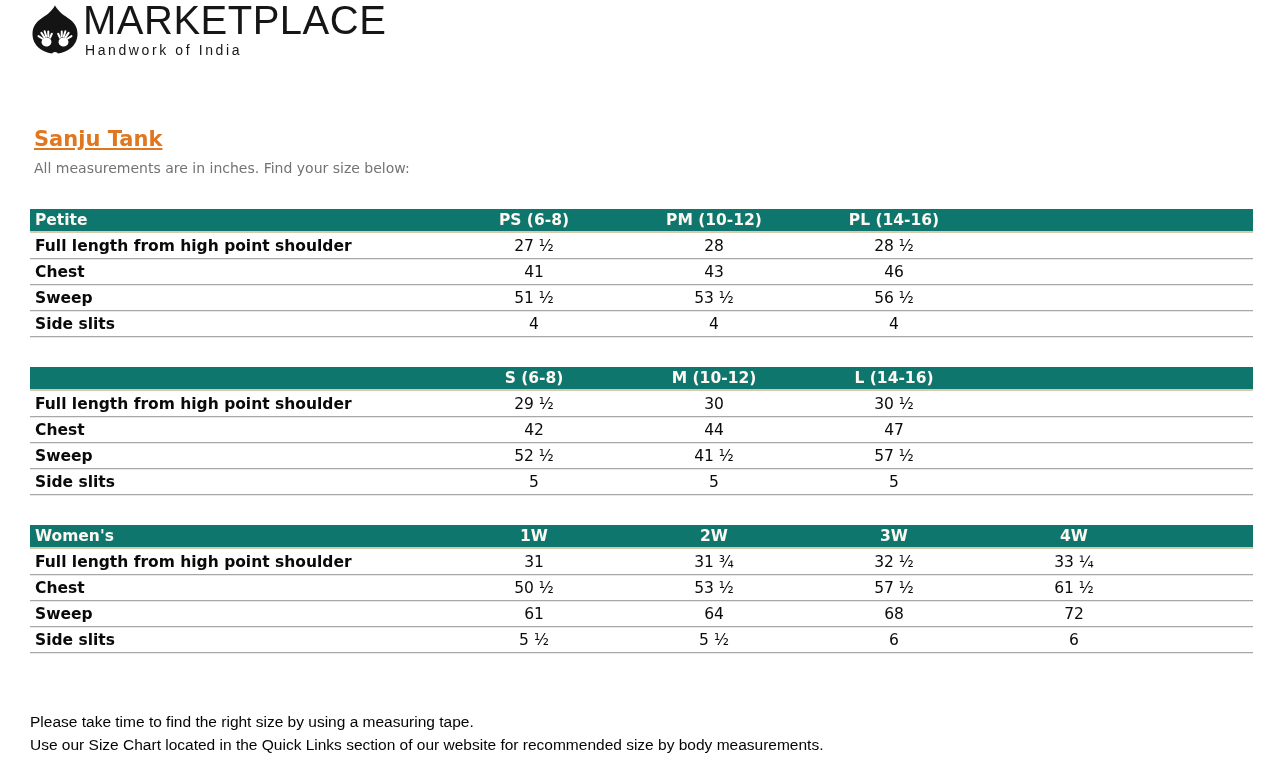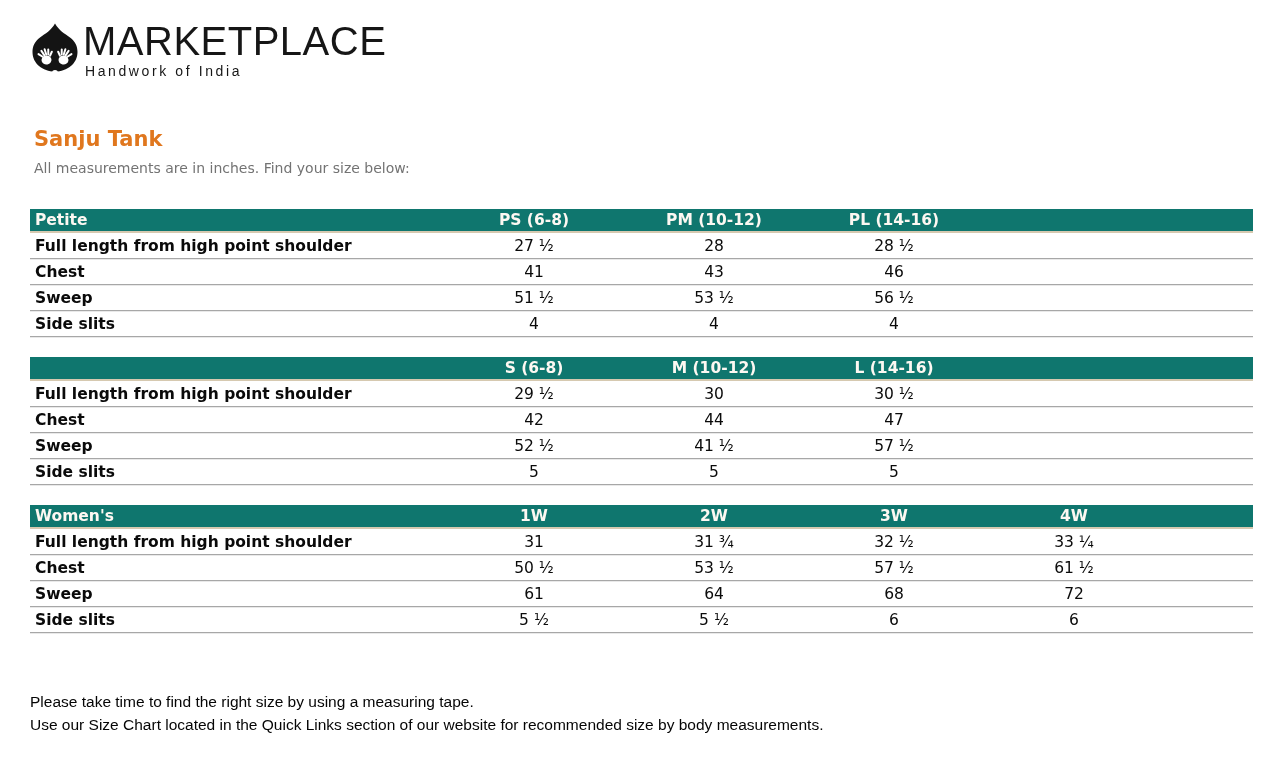--- a/index.html
+++ b/index.html
@@ -1,39 +1,39 @@
 <!DOCTYPE html>
 <html><head>
 <meta charset="utf-8">
 <style>
   * { margin: 0; padding: 0; box-sizing: border-box; }
   html, body { background: #ffffff; width: 1280px; height: 760px; overflow: hidden; }
   body { font-family: "DejaVu Sans", sans-serif; color: #111; }
   .page { padding: 0 27px 0 30px; }
 
   
-  .logo-row { padding-top: 21px; display: flex; align-items: flex-start; height: 57px; }
+  .logo-row { padding-top: 0; display: flex; align-items: center; height: 57px; }
   .logo-mark { width: 50px; height: 50px; flex: 0 0 auto; margin-top: 2px; }
   .logo-mark svg { width: 50px; height: 50px; display: block; }
   .logo-text { margin-left: 3px; }
   .brand { font-family: "Liberation Sans", sans-serif; font-size: 40px; line-height: 40px;
            font-weight: 400; color: #161616; letter-spacing: 0.5px; }
   .tagline { font-family: "Liberation Sans", sans-serif; font-size: 14px; font-weight: 400;
              letter-spacing: 2.6px; color: #161616; margin: 2px 0 0 2px; }
 
   
   h1.product-title { margin: 70px 0 0 4px; font-size: 21px; line-height: 24px;
-                     font-weight: 700; color: #e0771e; }
+                     font-weight: 700; color: #e0771e; text-decoration: underline; }
   p.subtitle { margin: 7px 0 0 4px; font-size: 14px; line-height: 20px; color: #737373; }
 
   
   table.size-table { width: 1223px; table-layout: fixed; border-collapse: separate;
                      border-spacing: 0; font-size: 15.5px; }
   table.t1 { margin-top: 31px; }
-  table.t2, table.t3 { margin-top: 20px; }
+  table.t2, table.t3 { margin-top: 30px; }
   col.c-label { width: 414px; }
   col.c-val { width: 180px; }
   col.c-fill { width: auto; }
   .size-table thead th { background: #0f766e; color: #fdf8f2; height: 24px;
                          font-weight: 700; font-size: 15.5px; vertical-align: middle;
                          border-bottom: 2px solid #d6c9b0; }
   .size-table thead th.h-label { text-align: left; padding-left: 5px; }
   .size-table thead th.h-val { text-align: center; }
   .size-table tbody td { height: 26px; vertical-align: middle; color: #0a0a0a;
                          border-bottom: 1px solid #a7a7a7; box-shadow: 0 1px 0 #e9e9e9; }

